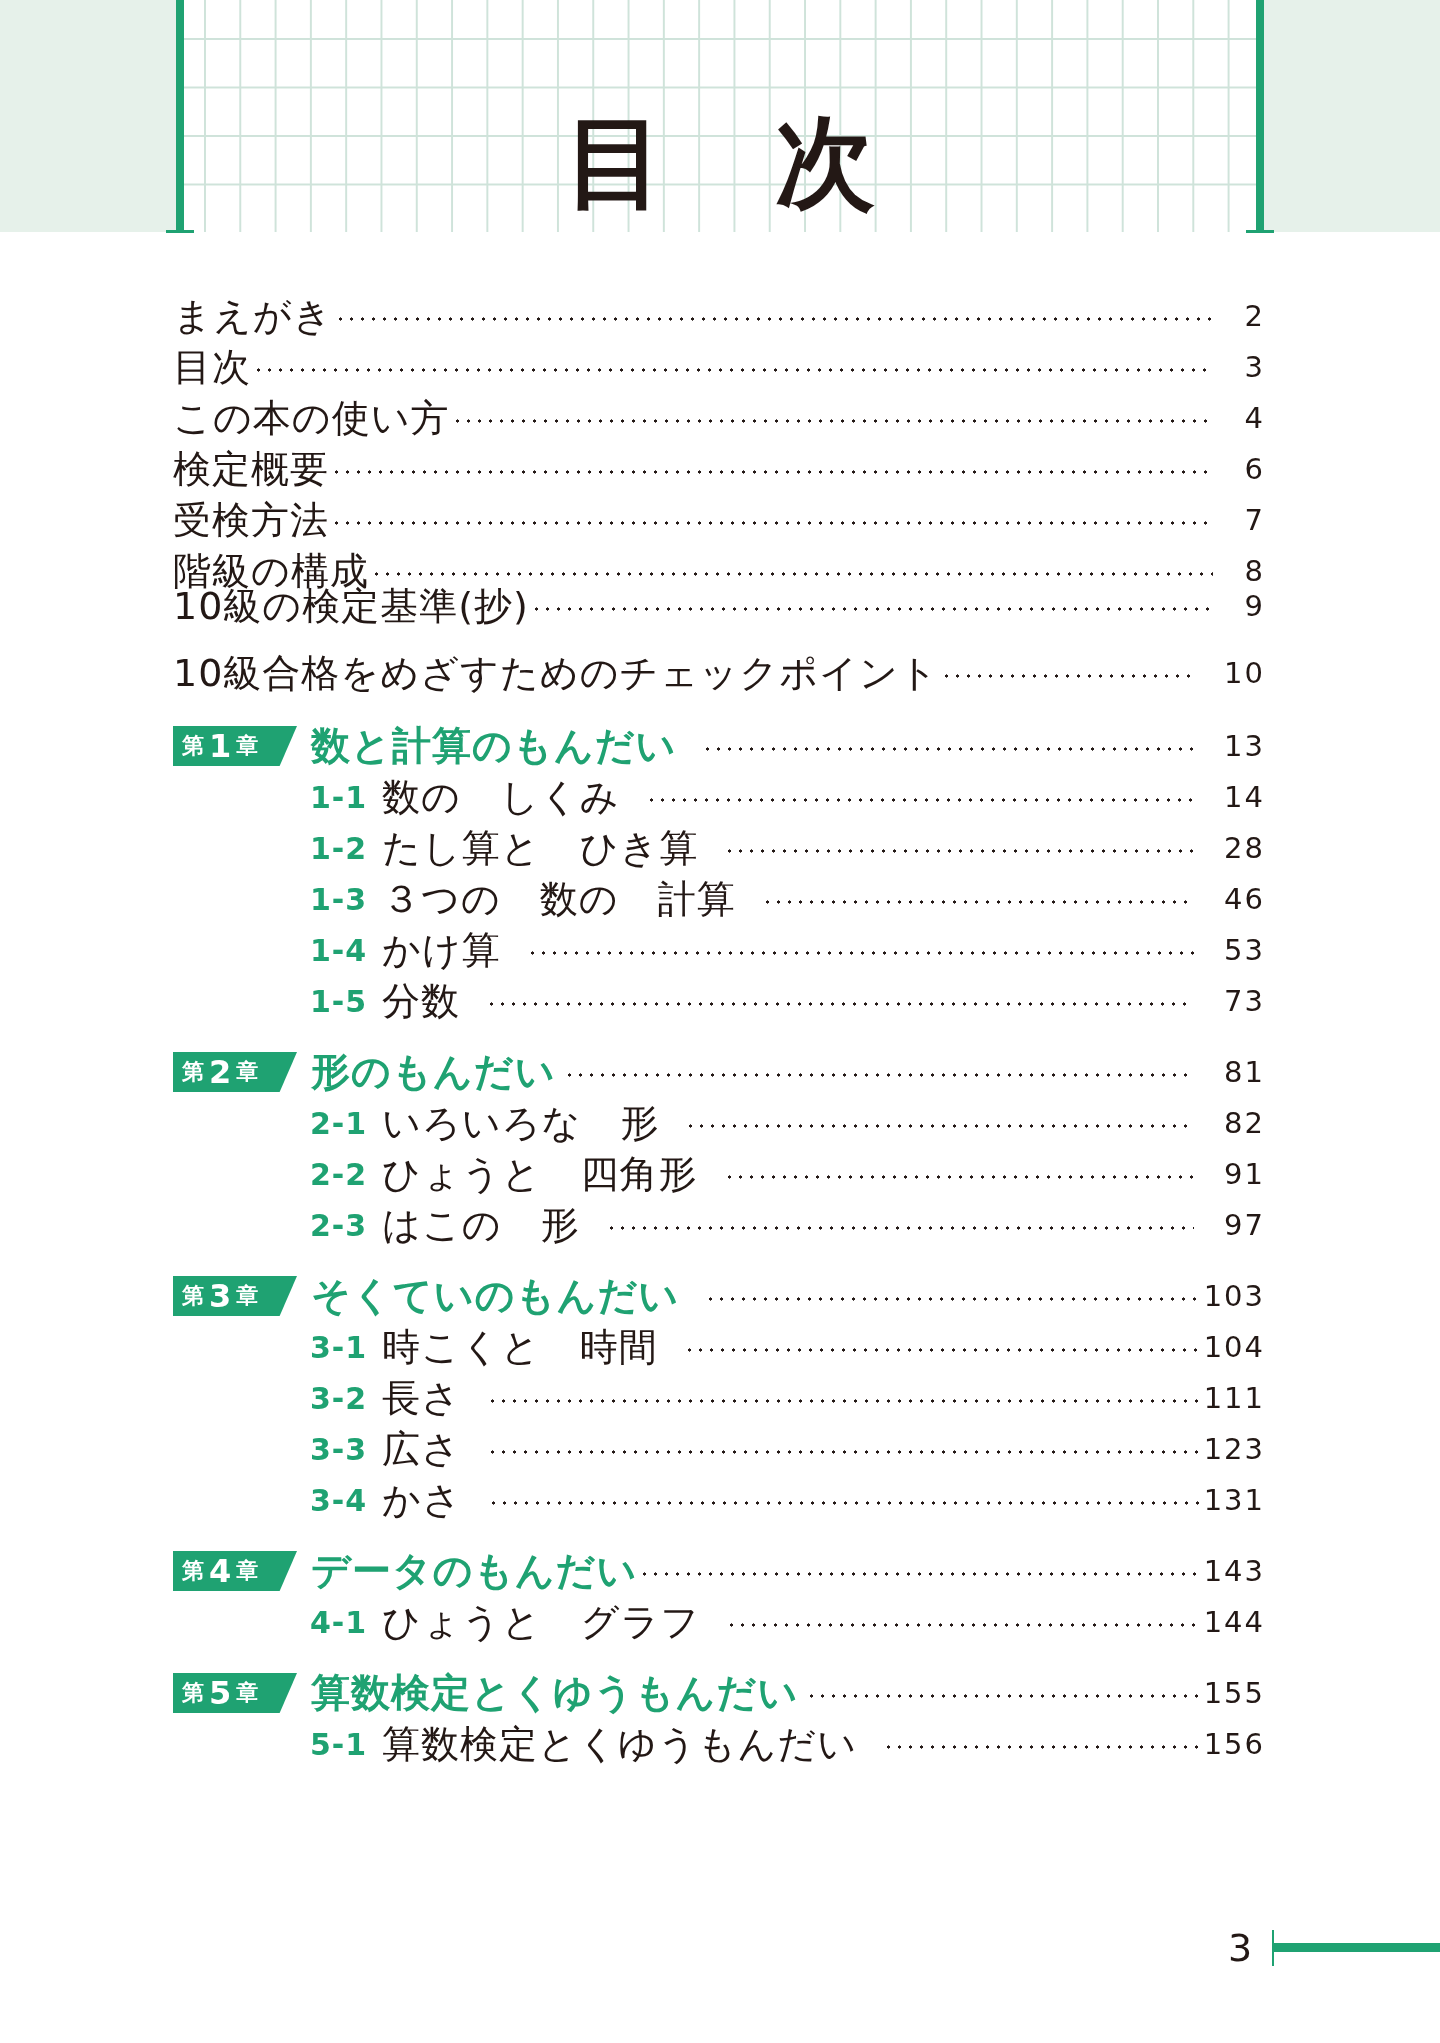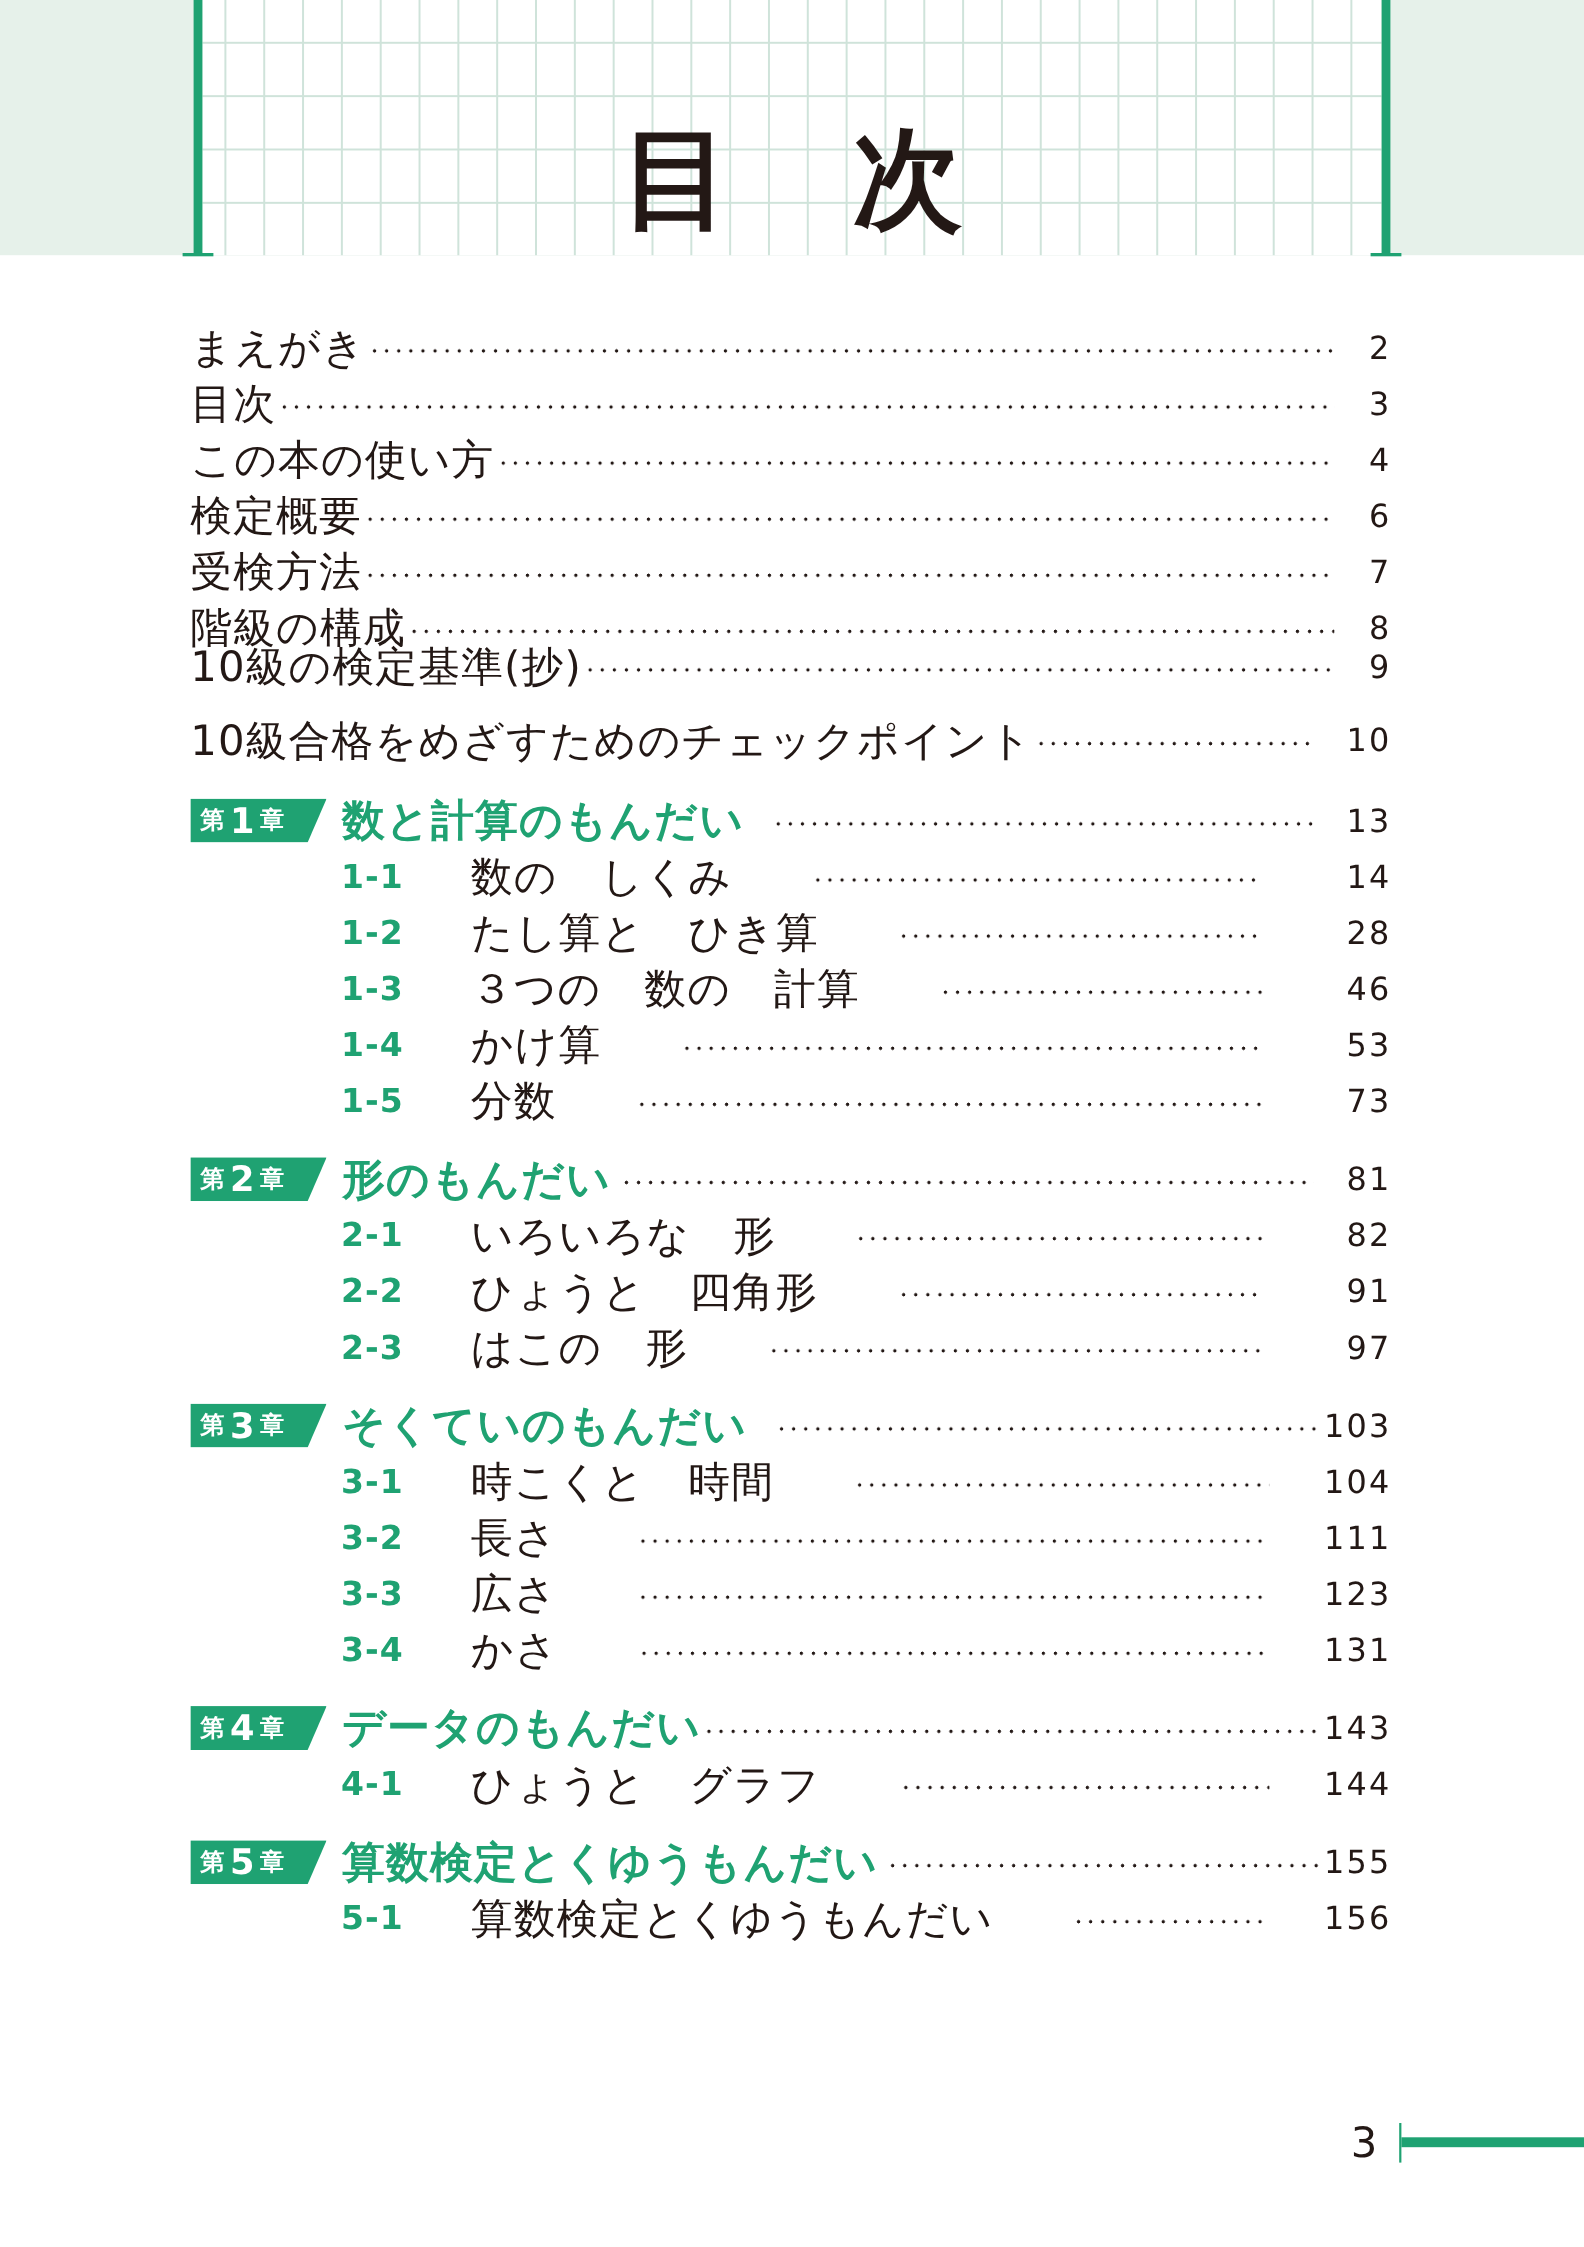--- a/index.html
+++ b/index.html
@@ -70,21 +70,21 @@
     clip-path: polygon(0 0, 100% 0, 86% 100%, 0 100%);
     z-index: 0;
   }
   .chapter-badge span { position: relative; z-index: 1; }
   .badge-pre, .badge-post { font-size: 22px; font-weight: bold; }
   .badge-num { font-size: 32px; font-weight: bold; margin: 0 5px; }
   .chapter-title {
     font-size: 39px; font-weight: bold; color: #1fa272; white-space: nowrap; letter-spacing: 1px;
   }
 
-  .sub-row { left: 310px; width: 955px; gap: 46px; }
+  .sub-row { left: 310px; width: 955px; }
   .sub-num {
     font-size: 30px; font-weight: bold; color: #1fa272; width: 72px; flex-shrink: 0; letter-spacing: 1px;
   }
 
   .footer-num {
     position: absolute; left: 1228px; top: 1926px; font-size: 38px; color: #231815;
   }
   .footer-tick {
     position: absolute; left: 1272px; top: 1930px; width: 2px; height: 36px; background: #1fa272;
   }

